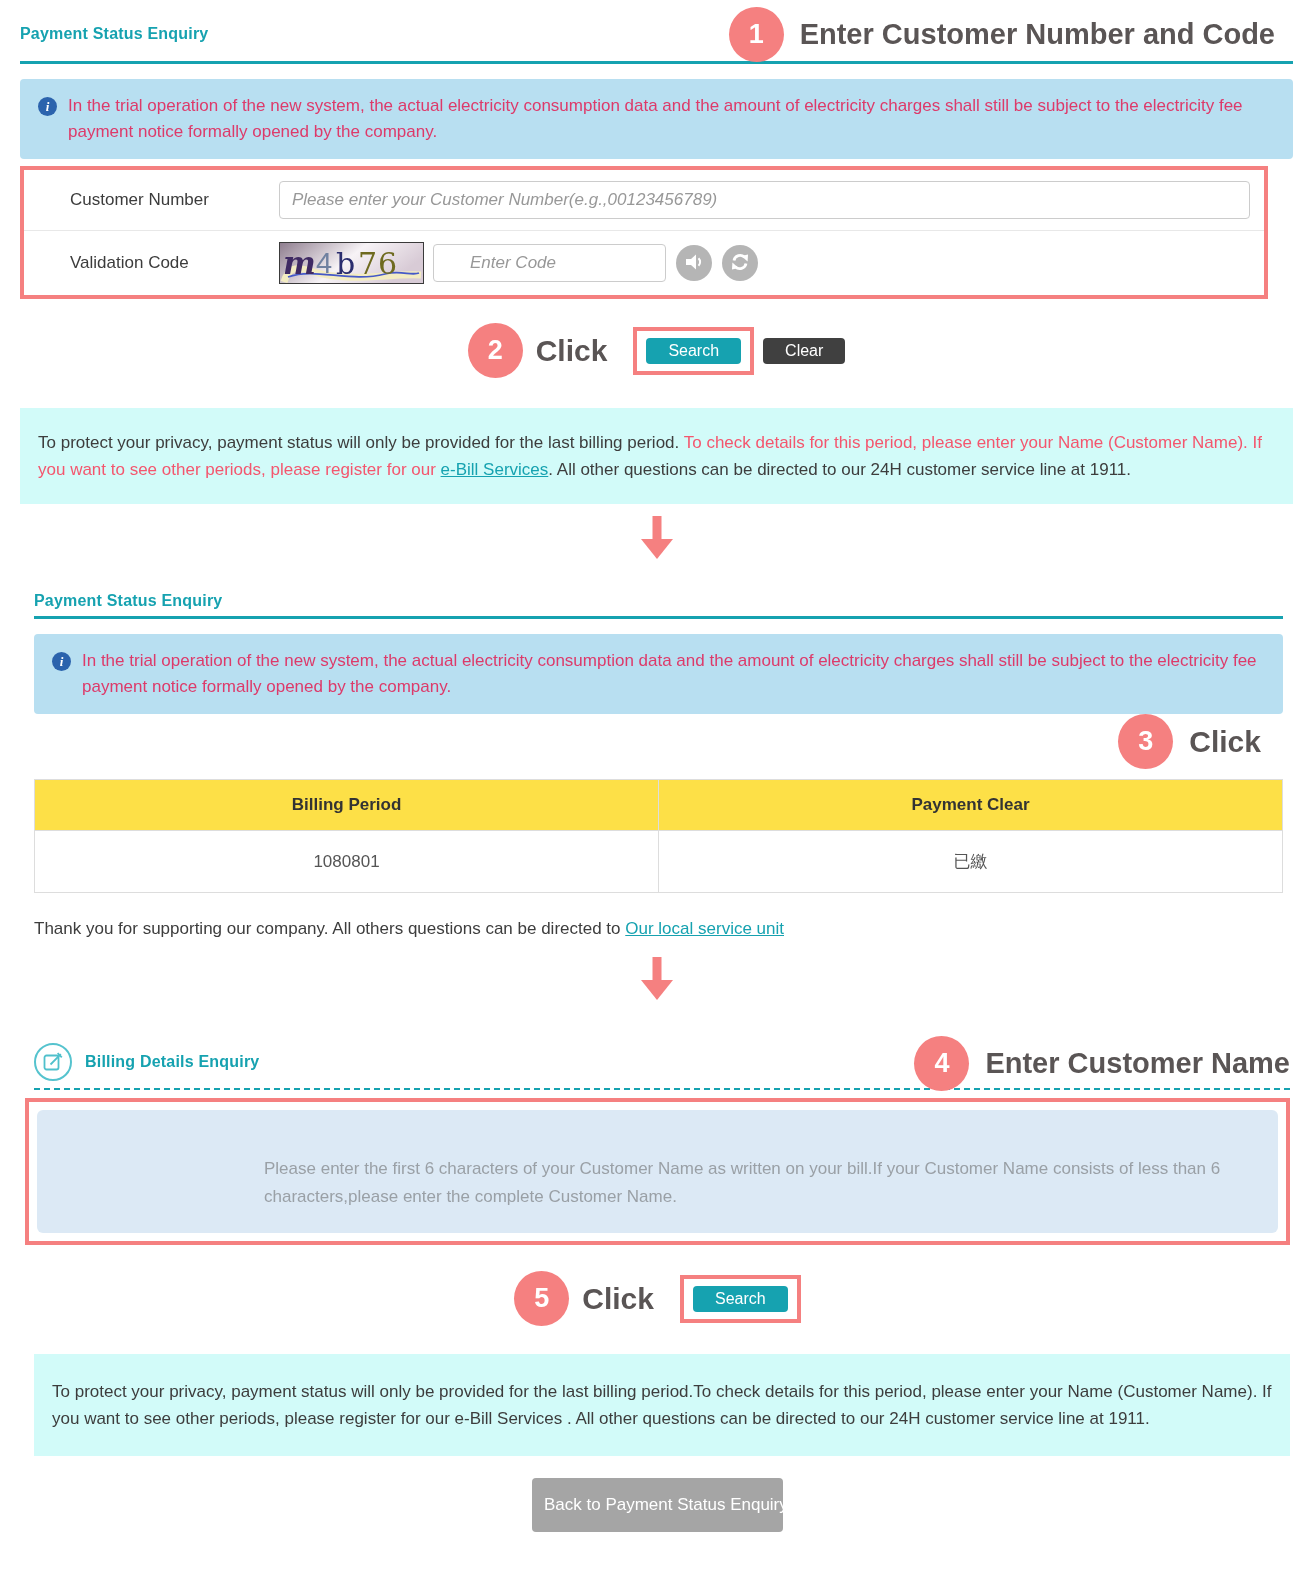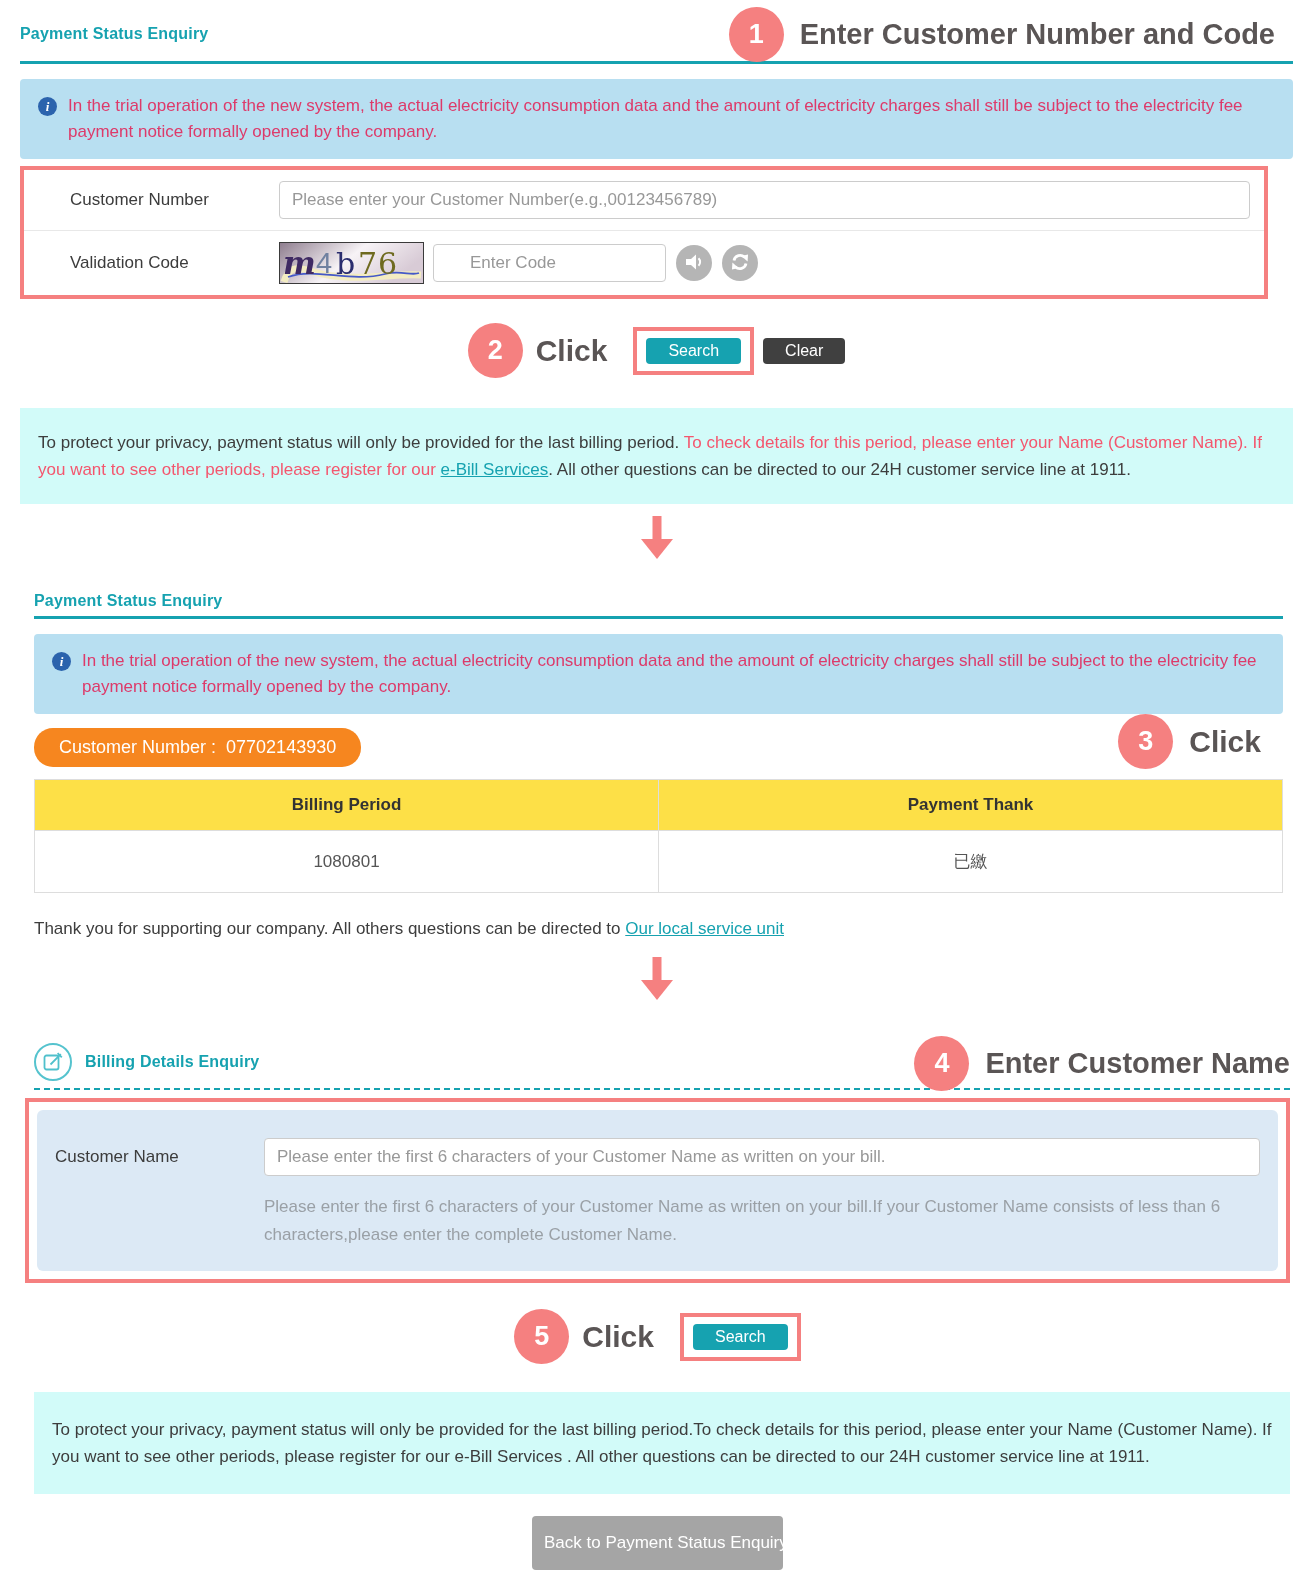--- a/index.html
+++ b/index.html
@@ -43,21 +43,21 @@
     justify-content: center; margin-top: 4px; font-family: "Liberation Serif", serif;
   }
 
   
   .form-box { border: 4px solid #f58080; margin-top: 7px; margin-right: 25px; background: #fff; }
   .form-row { display: flex; align-items: center; padding: 11px 14px; }
   .form-row + .form-row { border-top: 1px solid #e8e8e8; }
   .form-label { width: 209px; flex: none; font-size: 17px; color: #3c3c3c; margin-left: 32px; }
   .text-input {
     height: 38px; border: 1px solid #ccc; border-radius: 4px; padding: 0 12px;
-    font-size: 17px; color: #444; font-family: inherit; outline: none; background: #fff;
+    font-size: 17px; color: #444; font-family: inherit; outline: none; background: #fff; font-style: italic;
   }
   .text-input::placeholder { color: #989898; }
   .grow { flex: 1; }
   .captcha-box { width: 145px; height: 42px; border: 1px solid #3a3a3a; margin-right: 9px; flex: none; background: #fff; }
   .code-input { width: 233px; padding-left: 36px; }
   .icon-btn {
     width: 36px; height: 36px; border-radius: 50%; background: #b5b5b5; border: none;
     display: flex; align-items: center; justify-content: center; margin-left: 10px; cursor: pointer;
     padding: 0; flex: none;
   }
@@ -214,35 +214,31 @@
 <div class="sec2">
   <h1 class="page-title">Payment Status Enquiry</h1>
   <div class="teal-rule"></div>
 
   <div class="info-banner">
     <span class="info-icon">i</span>
     <span>In the trial operation of the new system, the actual electricity consumption data and the amount of electricity charges shall still be subject to the electricity fee payment notice formally opened by the company.</span>
   </div>
 
   <div class="badge-row">
-    <div class="customer-badge">
-      <span>Customer Number :</span>&nbsp;
-      <span>07702143930</span>
-    </div>
     <div class="right-annot">
       <div class="step-circle">3</div>
       <div class="click-label">Click</div>
     </div>
   </div>
 
   <table class="status-table">
     <thead>
       <tr>
         <th>Billing Period</th>
-        <th>Payment Thank</th>
+        <th>Payment Clear</th>
       </tr>
     </thead>
     <tbody>
       <tr>
         <td>1080801</td>
         <td>已繳</td>
       </tr>
     </tbody>
   </table>
 
@@ -275,24 +271,20 @@
     </div>
     <div class="step-annot" style="margin-right:0;">
       <div class="step-circle">4</div>
       <div class="step-heading">Enter Customer Name</div>
     </div>
   </div>
   <div class="dashed-rule" style="margin-left:9px;"></div>
 
   <div class="name-outer">
     <div class="name-panel">
-      <div class="name-row">
-        <label class="name-label">Customer Name</label>
-        <input class="text-input grow" type="text" placeholder="Please enter the first 6 characters of your Customer Name as written on your bill." style="">
-      </div>
       <div class="name-help">Please enter the first 6 characters of your Customer Name as written on your bill.If your Customer Name consists of less than 6 characters,please enter the complete Customer Name.</div>
     </div>
   </div>
 
   <div class="click-row" style="margin:26px 0 28px;">
     <div class="step-circle">5</div>
     <div class="click-label">Click</div>
     <div class="highlight-box">
       <button class="btn btn-search">Search</button>
     </div>

